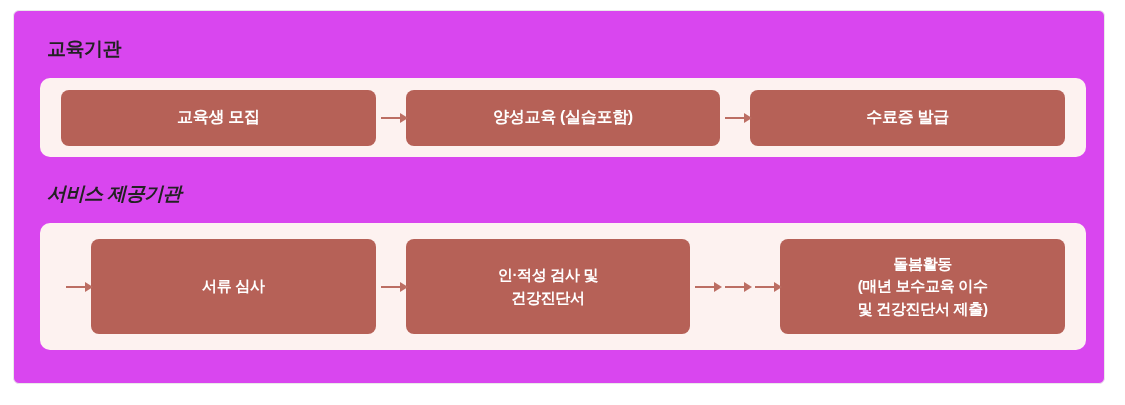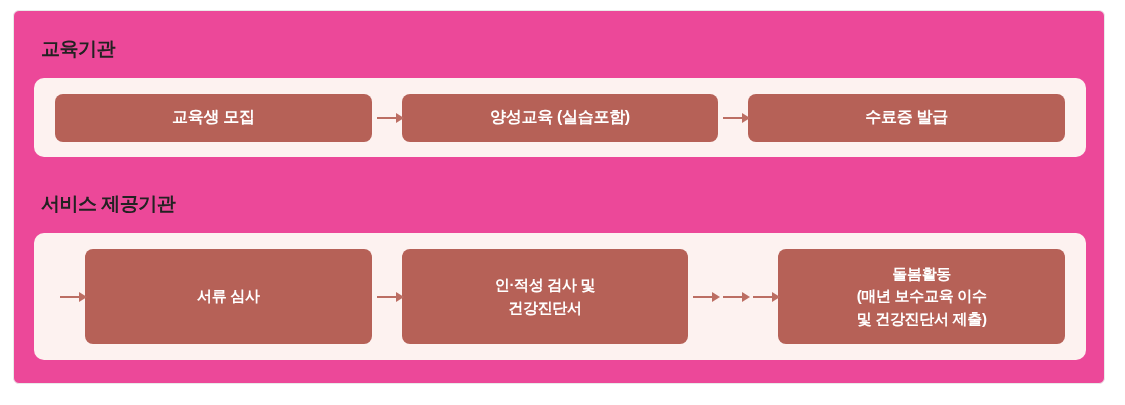--- a/index.html
+++ b/index.html
@@ -6,57 +6,57 @@
   html, body {
     width: 1125px; height: 405px;
     background: #ffffff;
     font-family: "Liberation Sans", "DejaVu Sans", sans-serif;
     overflow: hidden;
   }
   .card {
     position: absolute;
     left: 13px; top: 10px;
     width: 1092px; height: 374px;
-    background: #ec4899;
+    background: #d946ef;
     border: 1px solid #e9e9e9;
     border-radius: 6px;
-    padding: 25px 18px 0 20px;
+    padding: 25px 18px 0 26px;
   }
   .section-title {
     margin-left: 7px;
     font-size: 19px;
     font-weight: bold;
     color: #222222;
     letter-spacing: -0.5px;
   }
   .band {
     background: #fdf2f0;
     border-radius: 10px;
     display: flex;
     align-items: center;
     padding: 0 21px;
     margin-top: 16px;
   }
   .band-edu { height: 79px; }
   .band-svc { height: 127px; margin-bottom: 0; }
-  .gap-between-sections { margin-top: 34px; }
+  .gap-between-sections { margin-top: 24px; font-style: italic; }
   .step {
     flex: 1 1 0;
     display: flex;
     align-items: center;
     justify-content: center;
     background: #b66157;
     border-radius: 8px;
     color: #ffffff;
     font-weight: bold;
     text-align: center;
     white-space: pre-line;
     letter-spacing: -0.3px;
   }
-  .band-edu .step { height: 48px; font-size: 16px; }
+  .band-edu .step { height: 56px; font-size: 16px; }
   .band-svc .step { height: 95px; font-size: 15px; line-height: 1.5; padding: 0 4px; }
   .arrow {
     flex: 0 0 30px;
     display: flex;
     align-items: center;
     justify-content: center;
   }
   .arrow-shape {
     position: relative;
     width: 20px; height: 2px;

